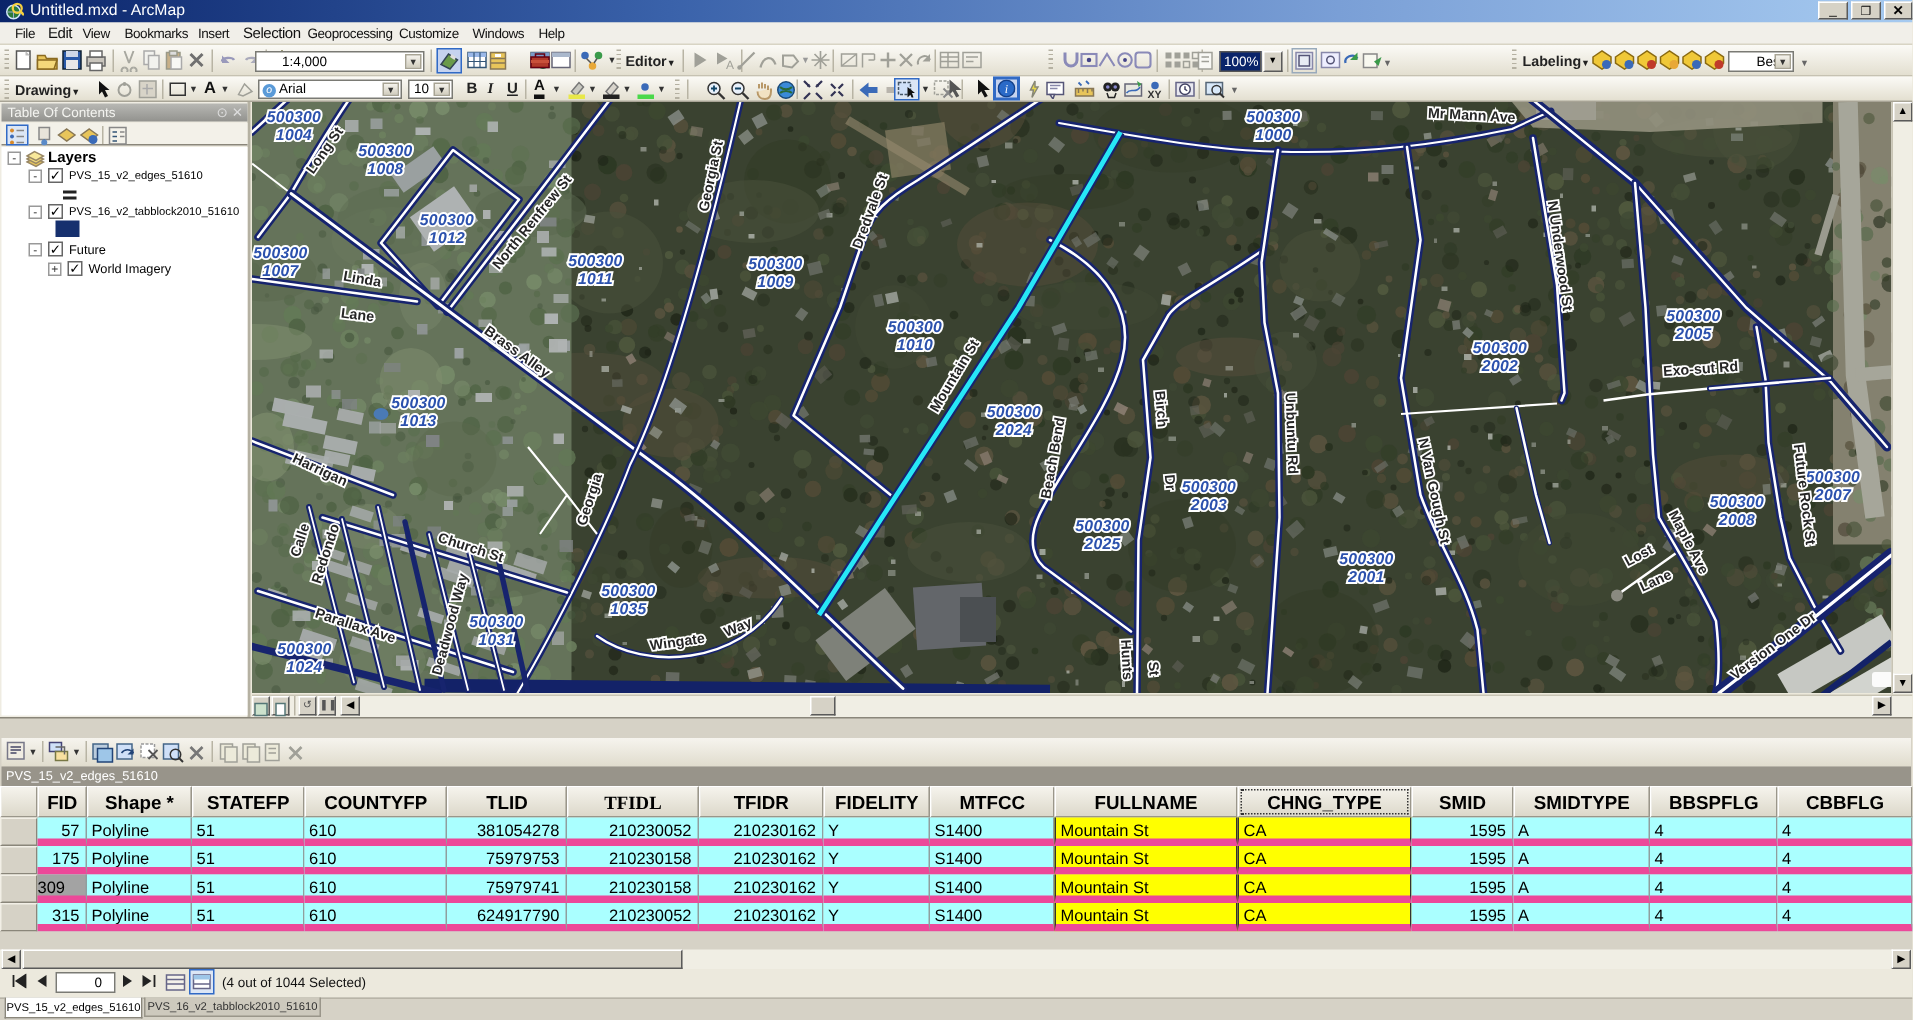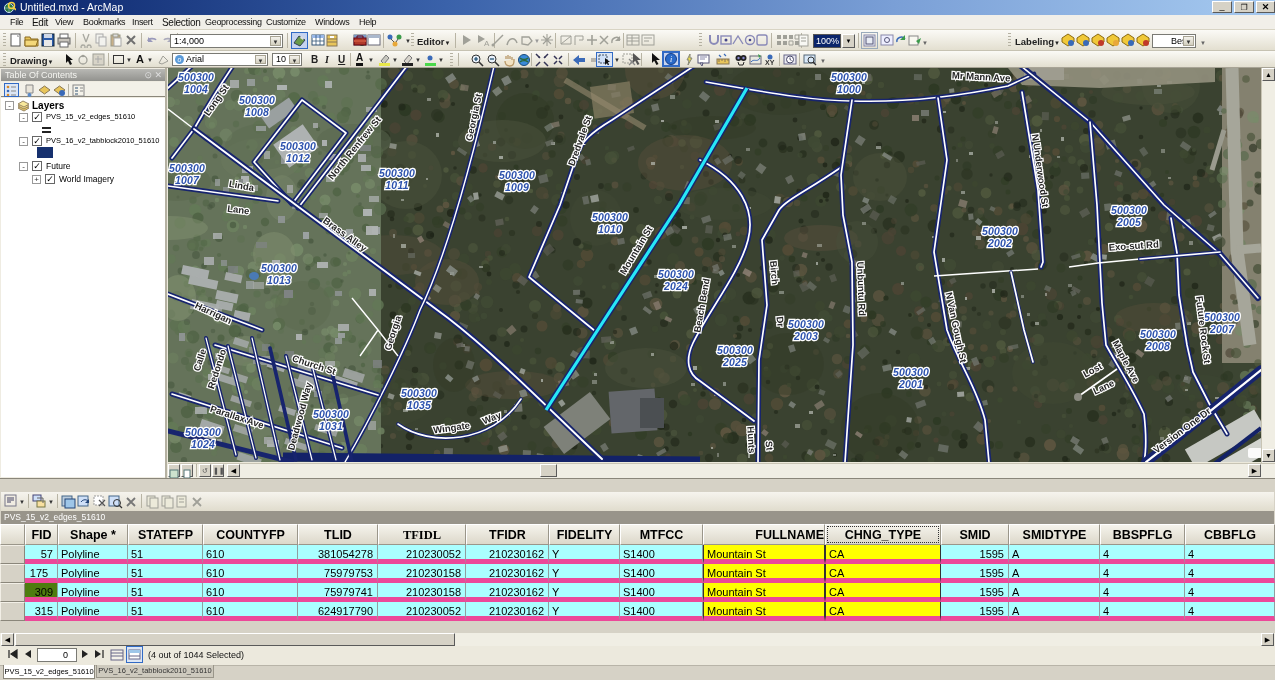--- a/index.html
+++ b/index.html
@@ -92,21 +92,21 @@
       <path d="M11 8c0-3-7-3-8-1" stroke="#aab" fill="none" stroke-width="1.6"></path>
       <path d="M11 4v5h-5z" fill="#aab"></path>
     </svg>
 <div class="sep" style="left:177px;top:33px;height:15px"></div>
 <svg class="abs" style="left:181px;top:33px" width="15" height="15">
       <path d="M7 1l6 6-6 6-6-6z" fill="#f2c832" stroke="#4a4a10"></path>
       <path d="M7 4v6M4 7h6" stroke="#222" stroke-width="1.4"></path>
     </svg>
 <div class="abs" style="left:197px;top:38px;font-size:6px;color:#333">▼</div>
 
-<div class="combo" style="left:170px;top:34px;width:113px;height:14px;line-height:12px;padding-left:3px">1:4,000<span class="dd">▼</span></div>
+<div class="combo" style="left:170px;top:34px;width:113px;height:14px;line-height:12px;padding-left:17px">1:4,000<span class="dd">▼</span></div>
 <div class="sep" style="left:287px;top:33px;height:15px"></div>
 
 <div class="abs" style="left:291px;top:32px;width:17px;height:17px;border:1px solid #316ac5;background:#c6d3ef"></div>
 <svg class="abs" style="left:293px;top:34px" width="13" height="13">
       <path d="M1 9l5-7 6 4-5 6z" fill="#6a9a4a" stroke="#345"></path>
       <path d="M8 2l3 2-1 2-3-2z" fill="#ddd"></path>
     </svg>
 <svg class="abs" style="left:311px;top:33px" width="15" height="15">
       <rect x="1" y="2" width="12" height="10" fill="#fff" stroke="#357"></rect>
       <rect x="1" y="2" width="12" height="3" fill="#9ab8e8"></rect>
@@ -3020,21 +3020,21 @@
 <div class="hd" style="left:0px;width:25px;"></div>
 <div class="hd" style="left:25px;width:33px;">FID</div>
 <div class="hd" style="left:58px;width:70px;">Shape *</div>
 <div class="hd" style="left:128px;width:75px;">STATEFP</div>
 <div class="hd" style="left:203px;width:95px;">COUNTYFP</div>
 <div class="hd" style="left:298px;width:80px;">TLID</div>
 <div class="hd" style="left:378px;width:88px;font-family:Liberation Serif, serif;">TFIDL</div>
 <div class="hd" style="left:466px;width:83px;">TFIDR</div>
 <div class="hd" style="left:549px;width:71px;">FIDELITY</div>
 <div class="hd" style="left:620px;width:83px;">MTFCC</div>
-<div class="hd" style="left:703px;width:122px;text-align:right;">FULLNAME</div>
+<div class="hd" style="left:703px;width:122px;">FULLNAME</div>
 <div class="hd" style="left:825px;width:116px;outline:1px dotted #333;outline-offset:-3px;">CHNG_TYPE</div>
 <div class="hd" style="left:941px;width:68px;">SMID</div>
 <div class="hd" style="left:1009px;width:91px;">SMIDTYPE</div>
 <div class="hd" style="left:1100px;width:85px;">BBSPFLG</div>
 <div class="hd" style="left:1185px;width:90px;">CBBFLG</div>
 
 <div class="rsel" style="top:545px"></div>
 <div class="cell" style="left:25px;top:545px;width:33px;height:19px;background:#aaffff;padding-right:4px;text-align:right">57</div>
 <div class="cell" style="left:58px;top:545px;width:70px;height:19px;background:#aaffff;padding-left:3px;text-align:left">Polyline</div>
 <div class="cell" style="left:128px;top:545px;width:75px;height:19px;background:#aaffff;padding-left:3px;text-align:left">51</div>
@@ -3045,38 +3045,38 @@
 <div class="cell" style="left:549px;top:545px;width:71px;height:19px;background:#aaffff;padding-left:3px;text-align:left">Y</div>
 <div class="cell" style="left:620px;top:545px;width:83px;height:19px;background:#aaffff;padding-left:3px;text-align:left">S1400</div>
 <div class="cell" style="left:703px;top:545px;width:122px;height:19px;background:#ffff00;border-left:1px solid #333;border-right:1px solid #333;padding-left:3px;text-align:left">Mountain St</div>
 <div class="cell" style="left:825px;top:545px;width:116px;height:19px;background:#ffff00;border-left:1px solid #333;border-right:1px solid #333;padding-left:3px;text-align:left">CA</div>
 <div class="cell" style="left:941px;top:545px;width:68px;height:19px;background:#aaffff;padding-right:4px;text-align:right">1595</div>
 <div class="cell" style="left:1009px;top:545px;width:91px;height:19px;background:#aaffff;padding-left:3px;text-align:left">A</div>
 <div class="cell" style="left:1100px;top:545px;width:85px;height:19px;background:#aaffff;padding-left:3px;text-align:left">4</div>
 <div class="cell" style="left:1185px;top:545px;width:90px;height:19px;background:#aaffff;padding-left:3px;text-align:left">4</div>
 
 <div class="rsel" style="top:564px"></div>
-<div class="cell" style="left:25px;top:564px;width:33px;height:19px;background:#aaffff;padding-right:4px;text-align:center">175</div>
+<div class="cell" style="left:25px;top:564px;width:33px;height:19px;background:#aaffff;padding-right:4px;text-align:right">175</div>
 <div class="cell" style="left:58px;top:564px;width:70px;height:19px;background:#aaffff;padding-left:3px;text-align:left">Polyline</div>
 <div class="cell" style="left:128px;top:564px;width:75px;height:19px;background:#aaffff;padding-left:3px;text-align:left">51</div>
 <div class="cell" style="left:203px;top:564px;width:95px;height:19px;background:#aaffff;padding-left:3px;text-align:left">610</div>
 <div class="cell" style="left:298px;top:564px;width:80px;height:19px;background:#aaffff;padding-right:4px;text-align:right">75979753</div>
 <div class="cell" style="left:378px;top:564px;width:88px;height:19px;background:#aaffff;padding-right:4px;text-align:right">210230158</div>
 <div class="cell" style="left:466px;top:564px;width:83px;height:19px;background:#aaffff;padding-right:4px;text-align:right">210230162</div>
 <div class="cell" style="left:549px;top:564px;width:71px;height:19px;background:#aaffff;padding-left:3px;text-align:left">Y</div>
 <div class="cell" style="left:620px;top:564px;width:83px;height:19px;background:#aaffff;padding-left:3px;text-align:left">S1400</div>
 <div class="cell" style="left:703px;top:564px;width:122px;height:19px;background:#ffff00;border-left:1px solid #333;border-right:1px solid #333;padding-left:3px;text-align:left">Mountain St</div>
 <div class="cell" style="left:825px;top:564px;width:116px;height:19px;background:#ffff00;border-left:1px solid #333;border-right:1px solid #333;padding-left:3px;text-align:left">CA</div>
 <div class="cell" style="left:941px;top:564px;width:68px;height:19px;background:#aaffff;padding-right:4px;text-align:right">1595</div>
 <div class="cell" style="left:1009px;top:564px;width:91px;height:19px;background:#aaffff;padding-left:3px;text-align:left">A</div>
 <div class="cell" style="left:1100px;top:564px;width:85px;height:19px;background:#aaffff;padding-left:3px;text-align:left">4</div>
 <div class="cell" style="left:1185px;top:564px;width:90px;height:19px;background:#aaffff;padding-left:3px;text-align:left">4</div>
 
 <div class="rsel" style="top:583px"></div>
-<div class="cell" style="left:25px;top:583px;width:33px;height:19px;background:#4d7c0f;padding-right:4px;text-align:right">309</div>
+<div class="cell" style="left:25px;top:583px;width:33px;height:19px;background:#a3a3a3;padding-right:4px;">309</div>
 <div class="cell" style="left:58px;top:583px;width:70px;height:19px;background:#aaffff;padding-left:3px;text-align:left">Polyline</div>
 <div class="cell" style="left:128px;top:583px;width:75px;height:19px;background:#aaffff;padding-left:3px;text-align:left">51</div>
 <div class="cell" style="left:203px;top:583px;width:95px;height:19px;background:#aaffff;padding-left:3px;text-align:left">610</div>
 <div class="cell" style="left:298px;top:583px;width:80px;height:19px;background:#aaffff;padding-right:4px;text-align:right">75979741</div>
 <div class="cell" style="left:378px;top:583px;width:88px;height:19px;background:#aaffff;padding-right:4px;text-align:right">210230158</div>
 <div class="cell" style="left:466px;top:583px;width:83px;height:19px;background:#aaffff;padding-right:4px;text-align:right">210230162</div>
 <div class="cell" style="left:549px;top:583px;width:71px;height:19px;background:#aaffff;padding-left:3px;text-align:left">Y</div>
 <div class="cell" style="left:620px;top:583px;width:83px;height:19px;background:#aaffff;padding-left:3px;text-align:left">S1400</div>
 <div class="cell" style="left:703px;top:583px;width:122px;height:19px;background:#ffff00;border-left:1px solid #333;border-right:1px solid #333;padding-left:3px;text-align:left">Mountain St</div>
 <div class="cell" style="left:825px;top:583px;width:116px;height:19px;background:#ffff00;border-left:1px solid #333;border-right:1px solid #333;padding-left:3px;text-align:left">CA</div>

